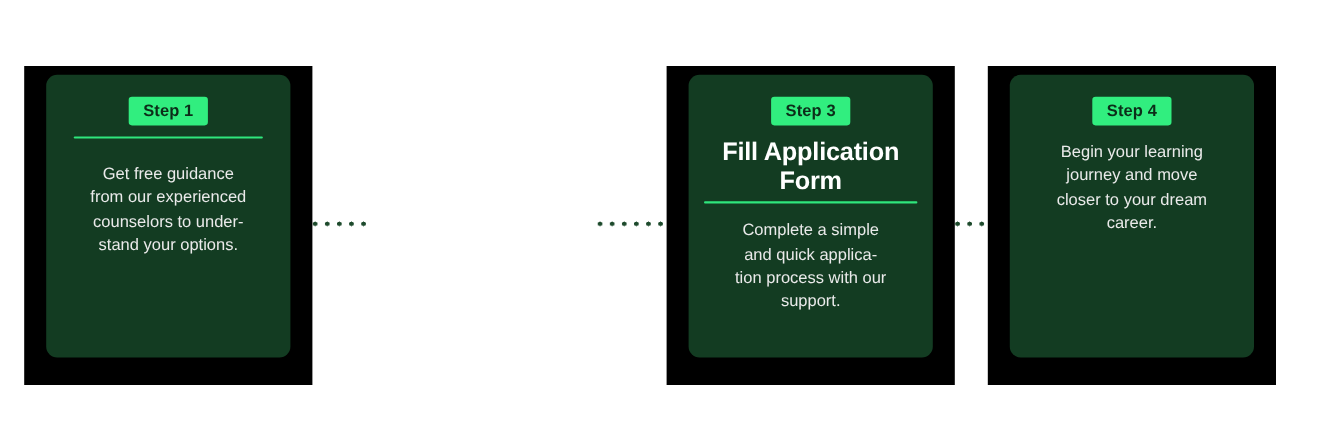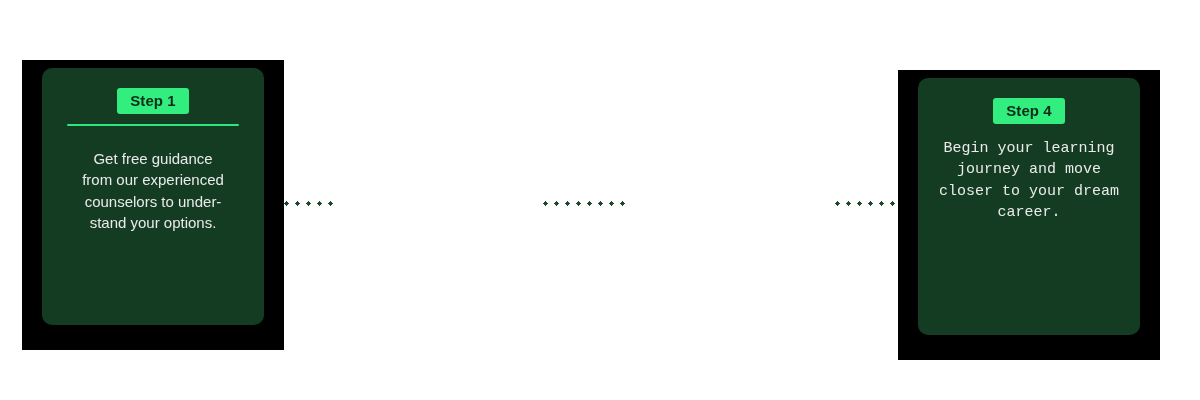--- a/index.html
+++ b/index.html
@@ -39,21 +39,21 @@
     position: absolute;
     top: 60px;
     width: 262px;
     height: 290px;
     background: #000000;
     z-index: 2;
   }
   .frame.f1 { left: 22px; }
   .frame.f2 { left: 314px; }
   .frame.f3 { left: 606px; }
-  .frame.f4 { left: 898px; margin-top: 10px; }
+  .frame.f4 { left: 898px; }
 
   
   .card {
     position: absolute;
     left: 20px;
     top: 8px;
     width: 222px;
     height: 257px;
     background: #133c22;
     border-radius: 10px;
@@ -104,21 +104,21 @@
   .desc {
     color: #eaeaea;
     font-size: 15px;
     line-height: 1.42;
     margin-top: 16px;
     white-space: pre-line;
   }
   .c1 .desc { margin-top: 22px; }
   .c2 .desc { margin-top: 10px; }
   .c3 .desc { margin-top: 14px; }
-  .c4 .desc { margin-top: 14px; font-family: Liberation Mono, monospace; }
+  .c4 .desc { margin-top: 14px; }
 </style>
 </head>
 <body>
 
 <div id="stage">
 
   <div class="connector" style="left:248px;width:90px;"></div>
   <div class="connector" style="left:540px;width:90px;"></div>
   <div class="connector" style="left:832px;width:90px;"></div>
 
@@ -129,20 +129,34 @@
         <div class="rule"></div>
       </div>
       <div class="desc">Get free guidance
 from our experienced
 counselors to under-
 stand your options.</div>
     </div>
   </div>
 
 
+  <div class="frame f3">
+    <div class="card c3">
+      <span class="badge">Step 3</span>
+      <div class="title-wrap">
+        <span class="title">Fill Application
+Form</span>
+        <div class="rule"></div>
+      </div>
+      <div class="desc">Complete a simple
+and quick applica-
+tion process with our
+support.</div>
+    </div>
+  </div>
 
   <div class="frame f4">
     <div class="card c4">
       <span class="badge">Step 4</span>
       <div class="desc">Begin your learning
 journey and move
 closer to your dream
 career.</div>
     </div>
   </div>

